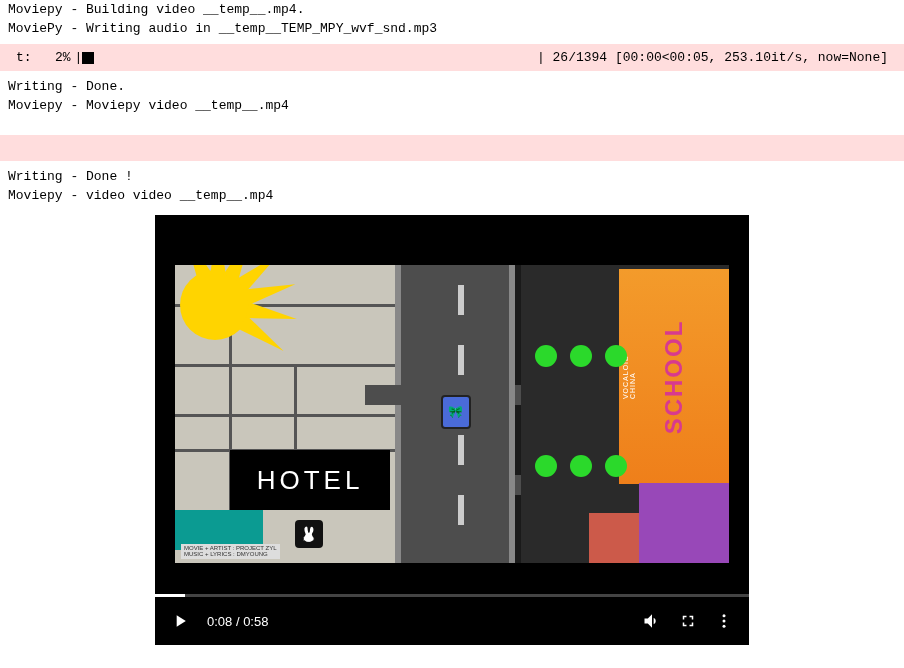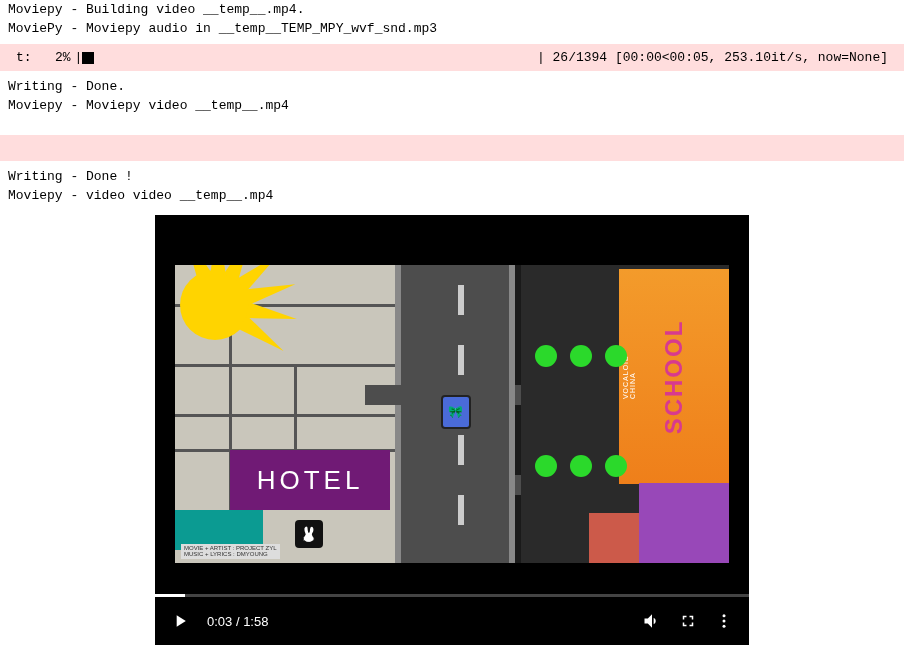--- a/index.html
+++ b/index.html
@@ -91,21 +91,21 @@
       border-left: 8px solid transparent;
       border-right: 8px solid transparent;
       border-bottom: 50px solid #ffd400;
       transform-origin: 8px 80px;
     }
     .grid-lines rect { fill: none; stroke: #555; stroke-width: 2; }
     .hotel-block {
       position: absolute;
       left: 55px; top: 185px;
       width: 160px; height: 60px;
-      background: #701a75;
+      background: #000000;
       color: #fff;
       font-family: Arial, sans-serif;
       font-size: 26px;
       letter-spacing: 4px;
       display: flex;
       align-items: center;
       justify-content: center;
     }
     .teal-block {
       position: absolute;
@@ -272,21 +272,21 @@
       cursor: pointer;
     }
     .ctrl-icon svg { fill: #fff; }
     .time { margin-left: 2px; }
     .spacer { flex: 1; }
   </style>
 </head>
 <body>
 
 <div class="log-line">Moviepy - Building video __temp__.mp4.</div>
-<div class="log-line">MoviePy - Moviepy audio in __temp__TEMP_MPY_wvf_snd.mp3</div>
+<div class="log-line">MoviePy - Writing audio in __temp__TEMP_MPY_wvf_snd.mp3</div>
 <div style="height:6px"></div>
 
 <div class="progress-bar-line">
   <span class="progress-pct">t:   2%</span>
   <span class="progress-sep">|</span>
   <span class="progress-fill"></span>
   <span class="progress-right">| 26/1394 [00:00&lt;00:05, 253.10it/s, now=None]</span>
 </div>
 
 <div style="height:6px"></div>
@@ -368,21 +368,21 @@
 
     <div class="controls">
       <div class="seek-bar">
         <div class="seek-fill"></div>
       </div>
       <div class="ctrl-icon">
         <svg viewBox="0 0 24 24" width="20" height="20">
             <path d="M8 5v14l11-7z"></path>
           </svg>
       </div>
-      <span class="time">0:03 / 1:58</span>
+      <span class="time">0:08 / 0:58</span>
       <div class="spacer"></div>
       <div class="ctrl-icon">
         <svg viewBox="0 0 24 24" width="20" height="20">
             <path d="M3 9v6h4l5 5V4L7 9H3zm13.5 3a4.5 4.5 0 0 0-2.5-4v8a4.5 4.5 0 0 0 2.5-4z"></path>
           </svg>
       </div>
       <div class="ctrl-icon">
         <svg viewBox="0 0 24 24" width="18" height="18">
             <path d="M7 14H5v5h5v-2H7v-3zm-2-4h2V7h3V5H5v5zm12 7h-3v2h5v-5h-2v3zM14 5v2h3v3h2V5h-5z"></path>
           </svg>

